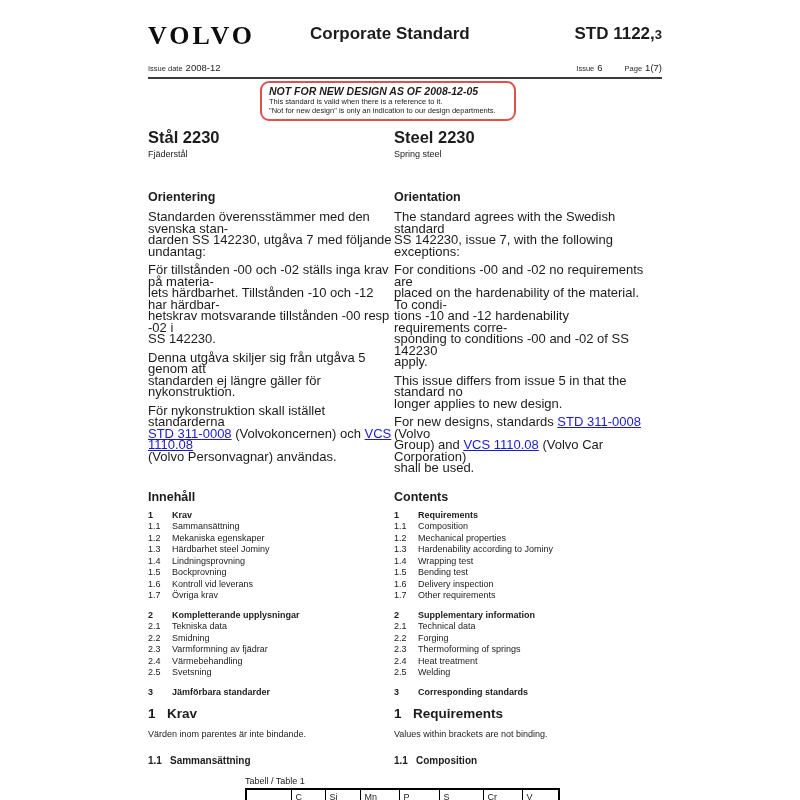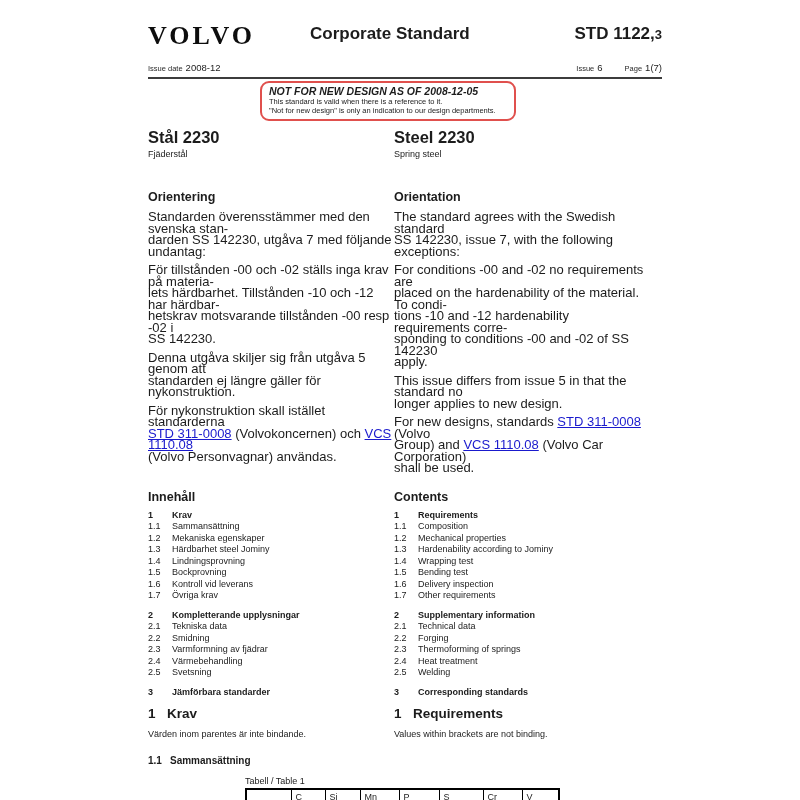--- a/index.html
+++ b/index.html
@@ -281,20 +281,21 @@
 
     <div class="two-col">
       <div>
         <div class="h1-row"><span class="hn">1</span><span>Krav</span></div>
         <div class="note-para">Värden inom parentes är inte bindande.</div>
         <div class="h2-row"><span class="hn">1.1</span><span>Sammansättning</span></div>
       </div>
       <div>
         <div class="h1-row"><span class="hn">1</span><span>Requirements</span></div>
         <div class="note-para">Values within brackets are not binding.</div>
+        <div class="h2-row"><span class="hn">1.1</span><span>Composition</span></div>
       </div>
     </div>
 
     <div class="table-wrap">
       <div class="table-caption">Tabell / Table 1</div>
       <table class="chem">
         <thead>
             <tr id="chem-head">
               <th></th>
               <th>C</th>

